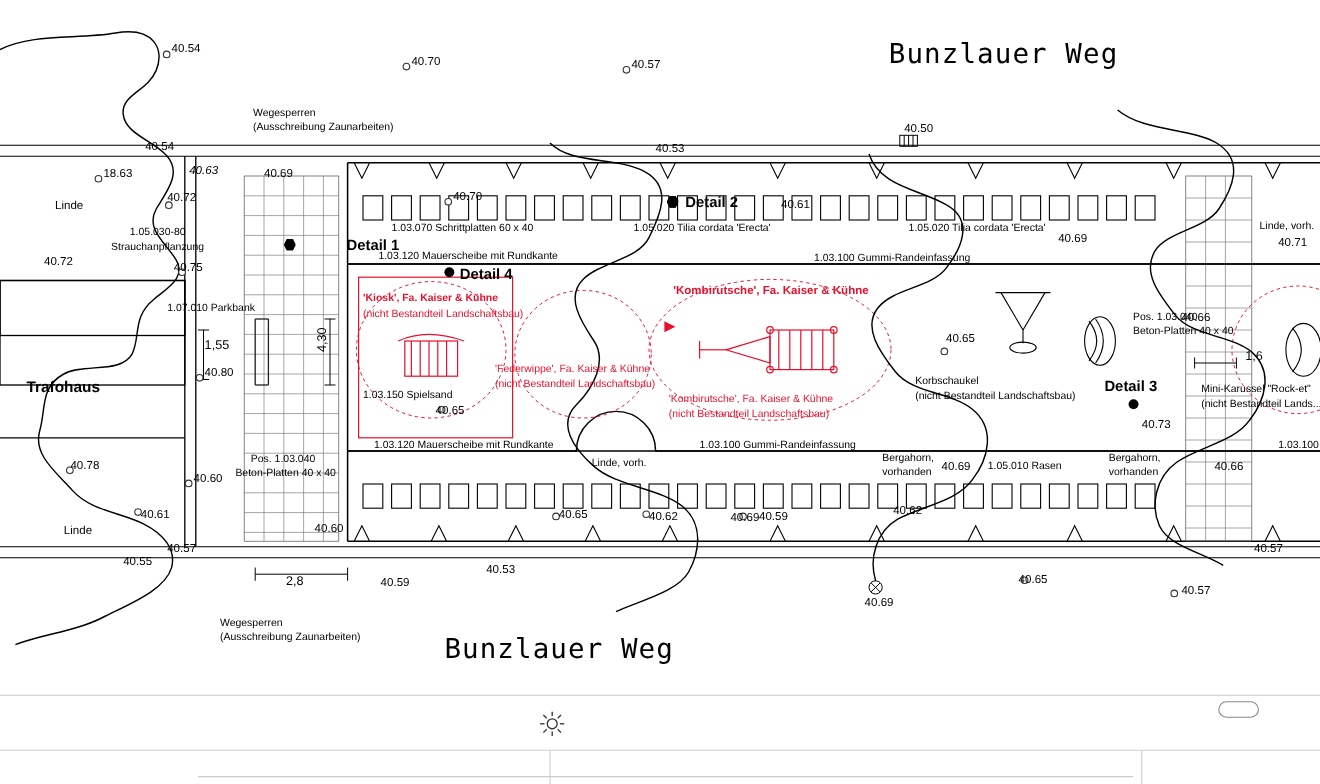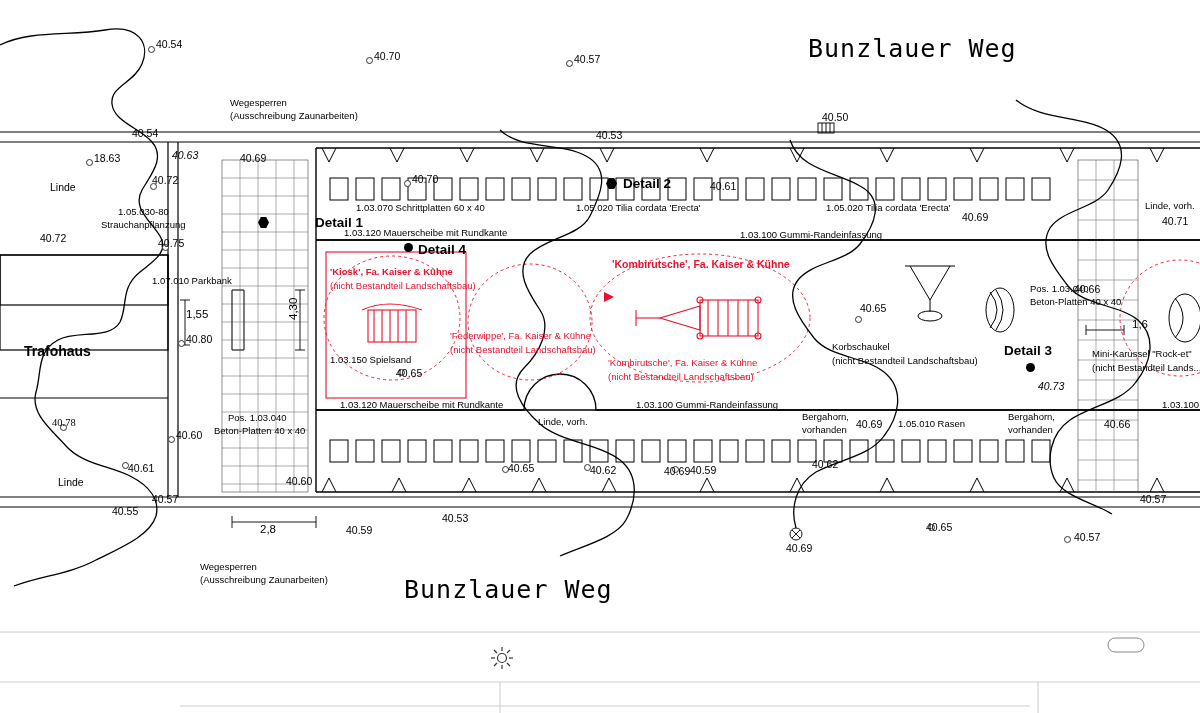--- a/index.html
+++ b/index.html
@@ -410,23 +410,23 @@
   <div class="circ" style="left:150px;top:183px;"></div>
   <div class="lbl t10" style="left:152px;top:174px;">40.72</div>
   <div class="lbl t10" style="left:40px;top:232px;">40.72</div>
   <div class="circ" style="left:162px;top:244px;"></div>
   <div class="lbl t10" style="left:158px;top:237px;text-align:center;">40.75</div>
   <div class="lbl t10" style="left:1074px;top:283px;">40.66</div>
   <div class="circ" style="left:398px;top:369px;"></div>
   <div class="lbl t10" style="left:396px;top:367px;">40.65</div>
   <div class="circ" style="left:178px;top:340px;"></div>
   <div class="lbl t10" style="left:186px;top:333px;">40.80</div>
-  <div class="lbl t10" style="left:1038px;top:380px;font-style:italic;">40.73</div>
+  <div class="lbl t10" style="left:1038px;top:380px;">40.73</div>
   <div class="circ" style="left:60px;top:424px;"></div>
-  <div class="lbl t10" style="left:52px;top:417px;font-family:Liberation Serif, serif;">40.78</div>
+  <div class="lbl t10" style="left:64px;top:417px;">40.78</div>
   <div class="circ" style="left:168px;top:436px;"></div>
   <div class="lbl t10" style="left:176px;top:429px;">40.60</div>
   <div class="circ" style="left:855px;top:316px;"></div>
   <div class="lbl t10" style="left:860px;top:302px;">40.65</div>
   <div class="circ" style="left:584px;top:464px;"></div>
   <div class="lbl t10" style="left:590px;top:464px;">40.62</div>
   <div class="circ" style="left:122px;top:462px;"></div>
   <div class="lbl t10" style="left:128px;top:462px;">40.61</div>
   <div class="lbl t10" style="left:286px;top:475px;">40.60</div>
   <div class="lbl t10" style="left:152px;top:493px;">40.57</div>

